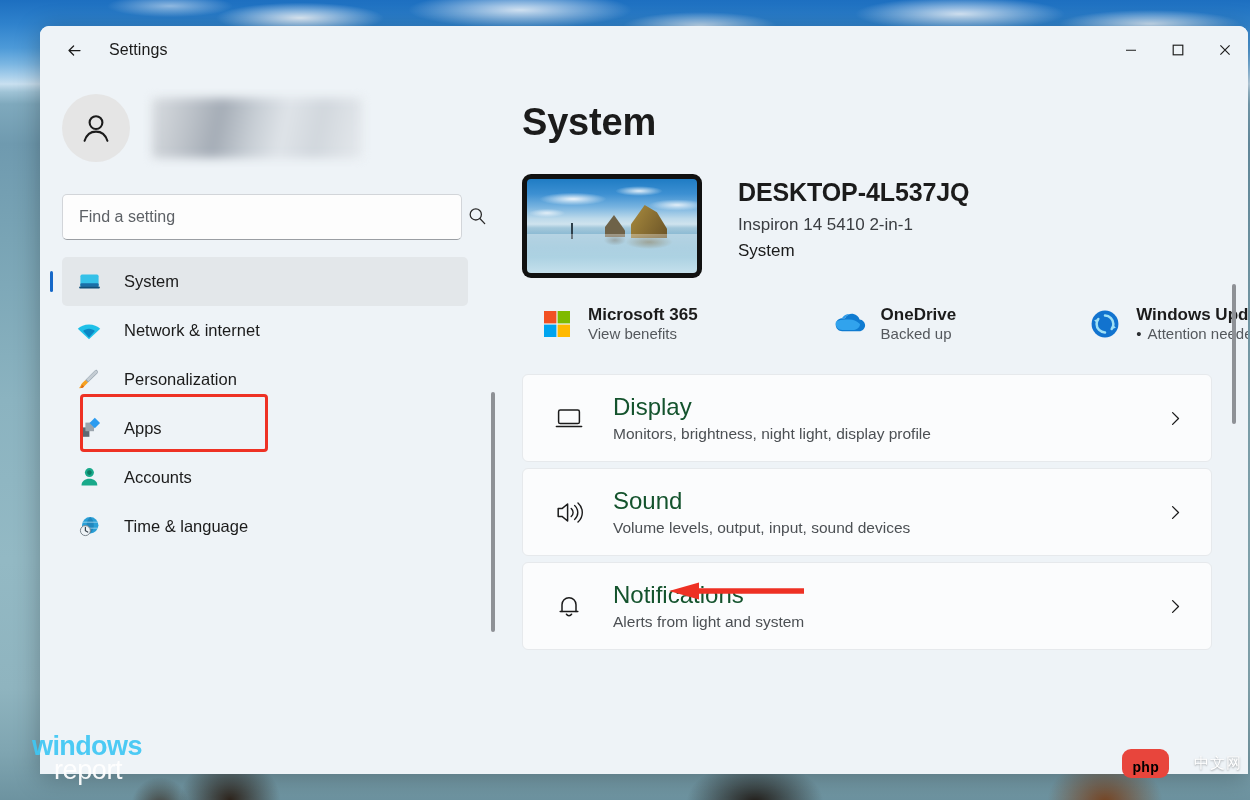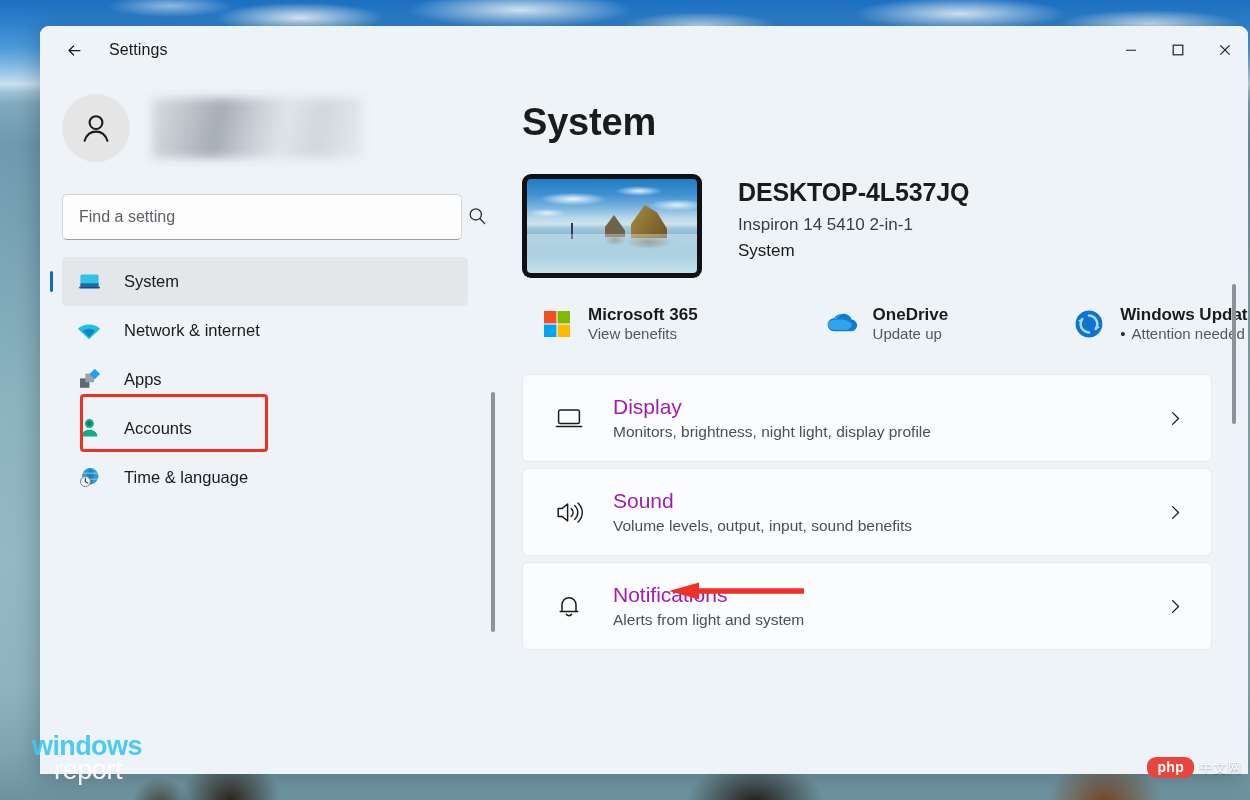--- a/index.html
+++ b/index.html
@@ -341,21 +341,21 @@
     color: #1b1b1b;
     margin-top: 6px;
     cursor: pointer;
     display: inline-block;
   }
 
   
   #quicklinks {
     display: flex;
     margin-top: 22px;
-    gap: 0;
+    gap: 8px;
   }
   .quicklink {
     display: flex;
     align-items: center;
     cursor: pointer;
     border-radius: 5px;
     padding: 5px 8px 5px 4px;
   }
   .ql-icon {
     width: 34px; height: 34px;
@@ -400,22 +400,22 @@
   }
   .card-icon {
     width: 34px; height: 34px;
     margin-left: 29px;
     flex: 0 0 34px;
     display: flex; align-items: center; justify-content: center;
     color: #1b1b1b;
   }
   .card-text { margin-left: 27px; flex: 1 1 auto; }
   .card-title {
-    font-size: 21px;
-    color: #a21caf;
+    font-size: 24px;
+    color: #14532d;
   }
   .card-sub {
     font-size: 15.5px;
     color: #4c5054;
     margin-top: 4px;
   }
   .card-chevron {
     margin-right: 27px;
     color: #1b1b1b;
     flex: 0 0 auto;
@@ -479,32 +479,33 @@
     right: 8px; bottom: 22px;
     z-index: 20;
     display: flex;
     align-items: center;
     gap: 6px;
     pointer-events: none;
     user-select: none;
   }
   #php-pill {
     background: #e8453c;
-    color: #ffffff;
+    color: #000000;
     font-size: 14px;
     font-weight: bold;
     border-radius: 9px;
-    padding: 2px 10px 3px 10px;
+    padding: 10px 10px 3px 10px;
     letter-spacing: .3px;
   }
   #php-cn {
     color: #ffffff;
-    font-size: 13px;
+    font-size: 15px;
     letter-spacing: 1px;
     text-shadow: 0 1px 2px rgba(0,0,0,.35);
+    margin-left: 19px;
   }
 </style>
 </head>
 <body>
 
 <div id="desktop">
   <div id="sky-clouds"></div>
   <div id="wall-rocks"></div>
 
   <div id="settings-window">
@@ -577,20 +578,31 @@
           <div class="nav-item">
             <span class="nav-icon">
               <svg width="26" height="26" viewBox="0 0 26 26">
                 <path d="M13 6.4c4.6 0 8.6 1.8 11.2 4.3L13 21.2 1.8 10.7C4.4 8.2 8.4 6.4 13 6.4z" fill="#1fc0e8"></path>
                 <path d="M13 10.8c2.3 0 4.4 0.9 5.9 2.3L13 19.4l-5.9-6.3c1.5-1.4 3.6-2.3 5.9-2.3z" fill="#0a86c4"></path>
               </svg>
             </span>
             <span class="nav-label">Network &amp; internet</span>
           </div>
 
+          <div class="nav-item">
+            <span class="nav-icon">
+              <svg width="25" height="25" viewBox="0 0 25 25">
+                <path d="M20.2 3.4c1 1 1 2.1 0 3L11 15.6l-2.6-2.6 9.2-9.2c.9-1 2.3-1.4 2.6-.4z" fill="#8b9aa6"></path>
+                <path d="M18.9 2.9L21 5l-9.6 9.6-2.1-2.1z" fill="#c4ccd3"></path>
+                <path d="M8.4 13l2.6 2.6-4.2 4.1c-1.2 1.2-3.5 1.8-4.6 1.3.5-1 1.6-1.8 1.8-3 .2-1.2 2.4-2.9 4.4-5z" fill="#f5a122"></path>
+                <path d="M4.9 17.6l2.2 2.1c-.8.9-2.2 1.5-3.3 1.4.3-.9 1-1.7 1.1-3.5z" fill="#e06c16"></path>
+              </svg>
+            </span>
+            <span class="nav-label">Personalization</span>
+          </div>
 
           <div class="nav-item">
             <span class="nav-icon">
               <svg width="25" height="25" viewBox="0 0 25 25">
                 <rect x="3" y="11.4" width="9.4" height="9.4" fill="#5e6973"></rect>
                 <rect x="8.4" y="6.6" width="8.6" height="8.6" fill="#9aa4ad"></rect>
                 <rect x="14.1" y="3.4" width="7.4" height="7.4" fill="#2b9bf0" transform="rotate(45 17.8 7.1)"></rect>
               </svg>
             </span>
             <span class="nav-label">Apps</span>
@@ -669,21 +681,21 @@
           <div class="quicklink" id="ql-onedrive">
             <span class="ql-icon">
               <svg width="34" height="30" viewBox="0 0 34 30">
                 <path d="M11.9 9.2c1.7-3.2 5.1-5 8.6-4.3 3 .6 5.3 2.8 6.1 5.5 3.1.3 5.5 2.8 5.5 5.9 0 3.3-2.7 6-6 6H9.2c-3.6 0-6.5-2.9-6.5-6.5 0-3.4 2.6-6.2 5.9-6.5.9-.1 2.2-.2 3.3-.1z" fill="#0f7bd1"></path>
                 <path d="M8.6 9.3c1.4-.1 3 0 3.3-.1 1.1-2 2.9-3.5 5-4.2-2.4-.4-5 .5-6.6 2.4-.7.8-1.3 1.8-1.7 1.9z" fill="#2b9ae8"></path>
                 <path d="M16.5 10.5c3.7 0 7.1 1.4 9.6 3.7.3.3.6.6.9.9-.1 3.2-2.8 5.8-6 5.8H9.2c-3.6 0-6.5-2.9-6.5-6.5 0-.6.1-1.1.2-1.6 2.8-1.4 6.1-2.3 9.6-2.3z" fill="#35a7f0" opacity=".9"></path>
               </svg>
             </span>
             <span class="ql-text">
               <span class="ql-title">OneDrive</span>
-              <span class="ql-sub">Update up</span>
+              <span class="ql-sub">Backed up</span>
             </span>
           </div>
 
           <div class="quicklink" id="ql-update">
             <span class="ql-icon">
               <svg width="32" height="32" viewBox="0 0 32 32">
                 <circle cx="16" cy="16" r="13.4" fill="#1273cf"></circle>
                 <path d="M16 7.6c4.6 0 8.4 3.8 8.4 8.4 0 1.9-.6 3.6-1.7 5" stroke="#9fe0f5" stroke-width="2.5" fill="none" stroke-linecap="round"></path>
                 <path d="M16 24.4c-4.6 0-8.4-3.8-8.4-8.4 0-1.9.6-3.6 1.7-5" stroke="#9fe0f5" stroke-width="2.5" fill="none" stroke-linecap="round"></path>
                 <path d="M23.6 16.4l-1.6 4.9 4.9-1.6z" fill="#9fe0f5"></path>
@@ -721,21 +733,21 @@
             <span class="card-icon">
               <svg width="31" height="31" viewBox="0 0 31 31" fill="none">
                 <path d="M4.2 11.6h3.8L13.6 7v17l-5.6-4.6H4.2z" stroke="currentColor" stroke-width="1.5" stroke-linejoin="round"></path>
                 <path d="M17.2 11.4c1.2 1.1 1.9 2.5 1.9 4.1s-.7 3-1.9 4.1" stroke="currentColor" stroke-width="1.4" stroke-linecap="round"></path>
                 <path d="M20.6 8.6c2 1.8 3.2 4.2 3.2 6.9s-1.2 5.1-3.2 6.9" stroke="currentColor" stroke-width="1.4" stroke-linecap="round"></path>
                 <path d="M24 6c2.7 2.4 4.3 5.7 4.3 9.5S26.7 22.6 24 25" stroke="currentColor" stroke-width="1.4" stroke-linecap="round"></path>
               </svg>
             </span>
             <span class="card-text">
               <div class="card-title">Sound</div>
-              <div class="card-sub">Volume levels, output, input, sound benefits</div>
+              <div class="card-sub">Volume levels, output, input, sound devices</div>
             </span>
             <span class="card-chevron">
               <svg width="17" height="17" viewBox="0 0 17 17" fill="none">
                 <path d="M5.6 2.6L11.5 8.5 5.6 14.4" stroke="currentColor" stroke-width="1.3" stroke-linecap="round" stroke-linejoin="round"></path>
               </svg>
             </span>
           </div>
 
           <div class="setting-card">
             <span class="card-icon">

